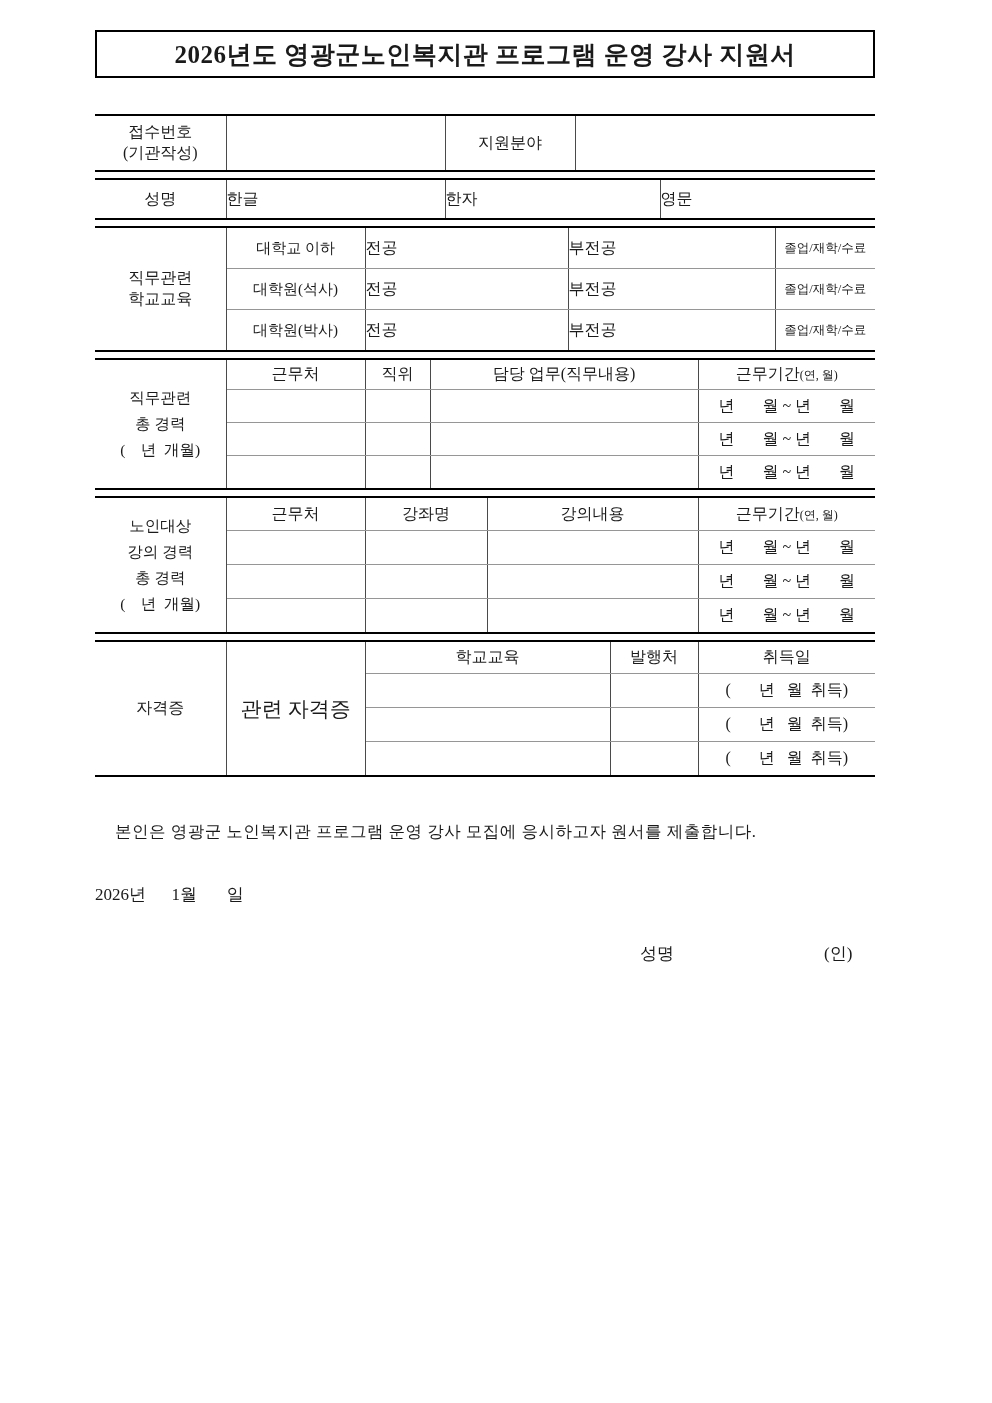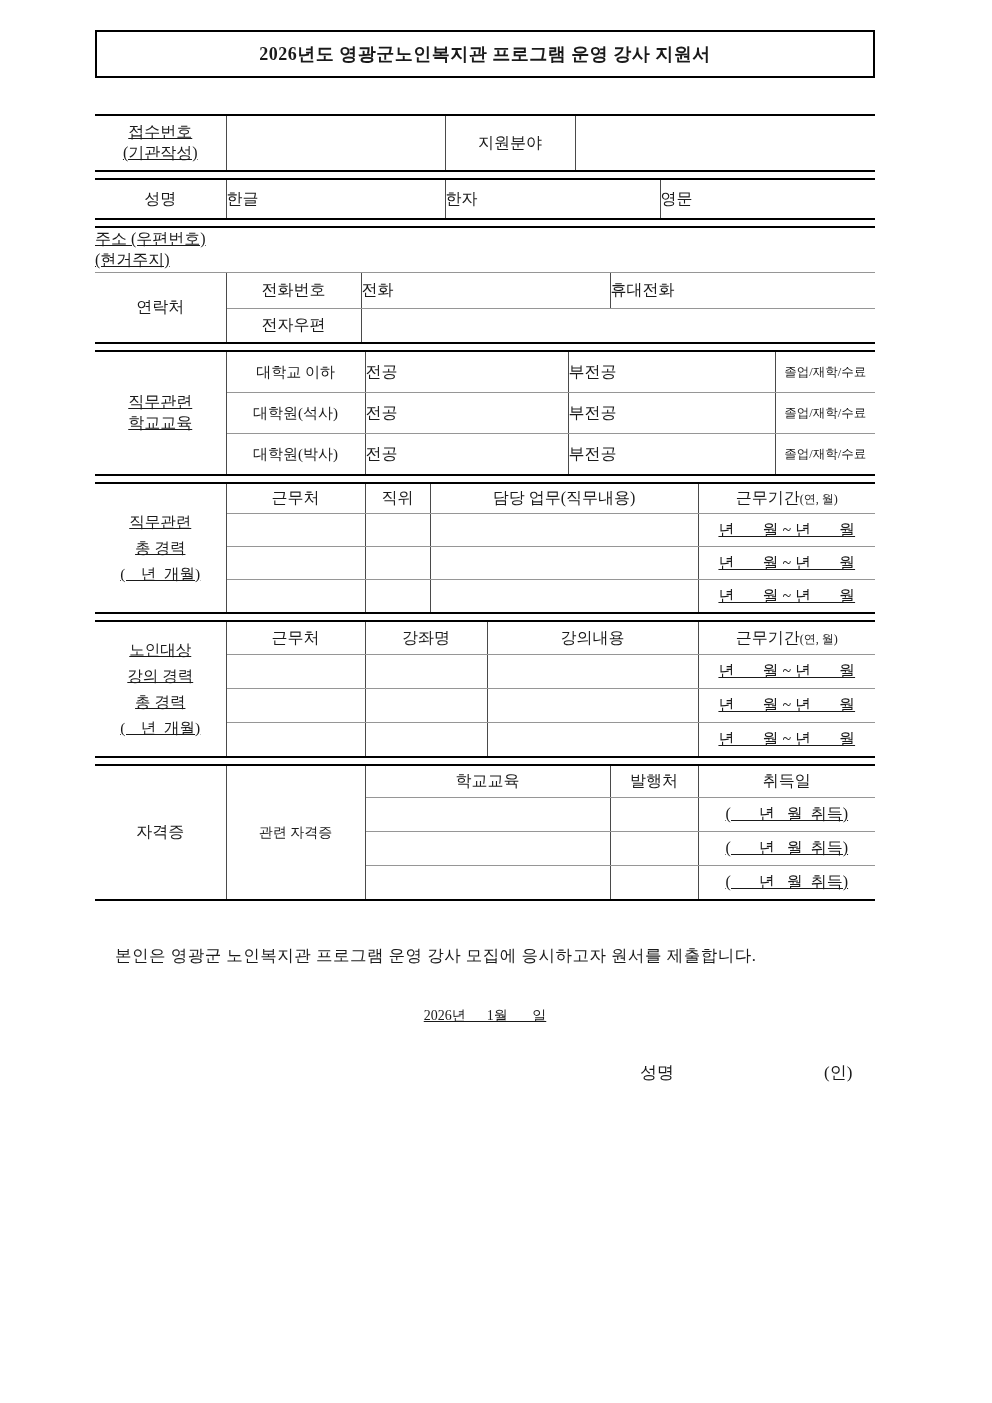--- a/index.html
+++ b/index.html
@@ -10,53 +10,53 @@
   }
   .page{position:relative;width:992px;height:1403px;}
   .content{padding:0 0 0 95px;width:780px;}
 
   .form-no{margin-top:106px;font-size:18px;letter-spacing:1px;}
 
   .title-box{
     margin-top:30px;width:776px;border:2px solid #000;
     height:44px;display:flex;align-items:center;justify-content:center;
   }
-  .title-box .t{font-size:18px;font-weight:bold;letter-spacing:0.5px;font-family:Liberation Serif, serif;}
+  .title-box .t{font-size:25px;font-weight:bold;letter-spacing:0.5px;font-family:Liberation Serif, serif;}
 
   table.sec{
     width:780px;table-layout:fixed;border-collapse:collapse;
     border-top:2px solid #000;border-bottom:2px solid #000;margin-top:6px;
   }
   table.sec td{
     border-left:1px solid #4a4a4a;border-right:1px solid #4a4a4a;
     border-top:1px solid #969696;border-bottom:1px solid #969696;
     padding:0;vertical-align:middle;font-size:16px;
   }
   table.sec tr:first-child td{border-top:none;}
   table.sec tr:last-child td{border-bottom:none;}
   table.sec td:first-child{border-left:none;}
   table.sec td:last-child{border-right:none;}
   table.first{margin-top:36px;}
 
   td.lbl{text-align:center;}
   td.small-lbl{vertical-align:top;text-align:left;padding:3px 6px;font-size:13px;}
   td.hdr{text-align:center;font-size:15px;}
-  .pre{white-space:pre-wrap;text-decoration:underline;}
+  .pre{white-space:pre-wrap;}
   .sub{font-size:12px;}
   td.period{text-align:center;font-size:14px;}
   td.full-lbl{padding:2px 4px;font-size:16px;line-height:21px;}
   .ml{white-space:pre-wrap;line-height:26px;}
 
   .age-cell{padding:3px 6px;font-size:15px;line-height:24px;vertical-align:top;}
   .chk-row{display:flex;align-items:center;gap:10px;padding-top:1px;}
   .chk{font-size:15px;}
   .chk-gap{width:58px;}
 
   .declaration{margin-top:44px;margin-left:20px;font-size:16.5px;letter-spacing:0.5px;}
-  .date-line{margin-top:40px;text-align:center;font-size:14px;}
+  .date-line{margin-top:40px;font-size:17px;}
   .sign-line{margin-top:36px;display:flex;font-size:17px;}
   .sign-name{margin-left:545px;}
   .sign-seal{margin-left:150px;}
 </style>
 </head>
 <body>
 
 <div class="page">
 <div class="content">
 
@@ -93,44 +93,20 @@
     <tbody>
           <tr>
       <td class="lbl" style="height:38px">성명</td>
       <td class="small-lbl">한글</td>
       <td class="small-lbl">한자</td>
       <td class="small-lbl">영문</td>
     </tr>
   </tbody>
       </table>
 
-  <table class="sec">
-    <colgroup>
-          <col style="width:131px">
-          <col style="width:135px">
-          <col style="width:249px">
-          <col style="width:265px">
-        </colgroup>
-    <tbody>
-          <tr>
-      <td colspan="4" class="full-lbl pre" style="height:44px;vertical-align:top;">주소 (우편번호)
-(현거주지)</td>
-    </tr>
-    <tr>
-      <td rowspan="2" class="lbl">연락처</td>
-      <td class="lbl" style="height:35px">전화번호</td>
-      <td class="small-lbl">전화</td>
-      <td class="small-lbl">휴대전화</td>
-    </tr>
-    <tr>
-      <td class="lbl" style="height:33px">전자우편</td>
-      <td colspan="2"></td>
-    </tr>
-  </tbody>
-      </table>
 
   <table class="sec">
     <colgroup>
           <col style="width:131px">
           <col style="width:139px">
           <col style="width:203px">
           <col style="width:207px">
           <col style="width:100px">
         </colgroup>
     <tbody>
@@ -240,21 +216,21 @@
     <colgroup>
           <col style="width:131px">
           <col style="width:139px">
           <col style="width:245px">
           <col style="width:88px">
           <col style="width:177px">
         </colgroup>
     <tbody>
           <tr>
       <td rowspan="4" class="lbl">자격증</td>
-      <td rowspan="4" class="lbl" style="font-size:14px">관련 자격증</td>
+      <td rowspan="4" class="lbl" style="font-size:21px">관련 자격증</td>
       <td class="hdr" style="height:31px">학교교육</td>
       <td class="hdr">발행처</td>
       <td class="hdr">취득일</td>
     </tr>
     <tr>
       <td style="height:33px"></td>
       <td></td>
       <td class="period pre">(       년   월  취득)</td>
     </tr>
     <tr>

